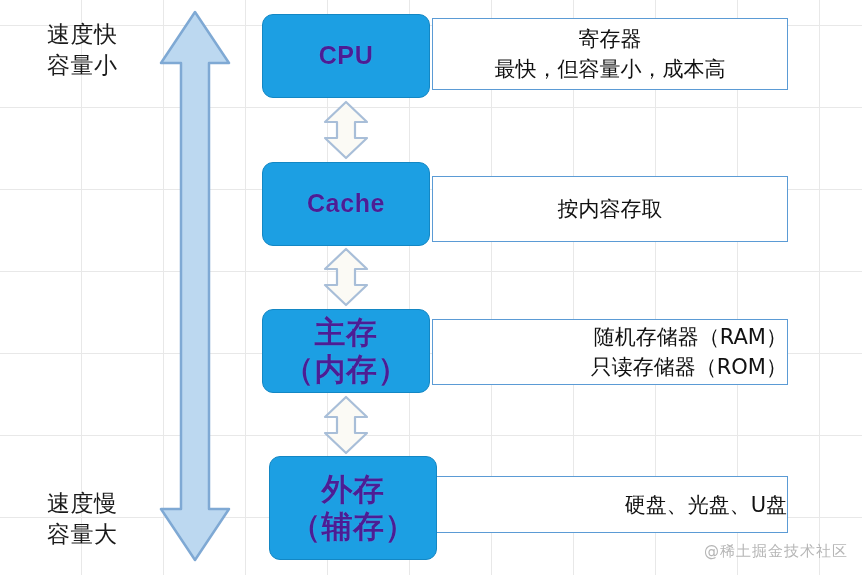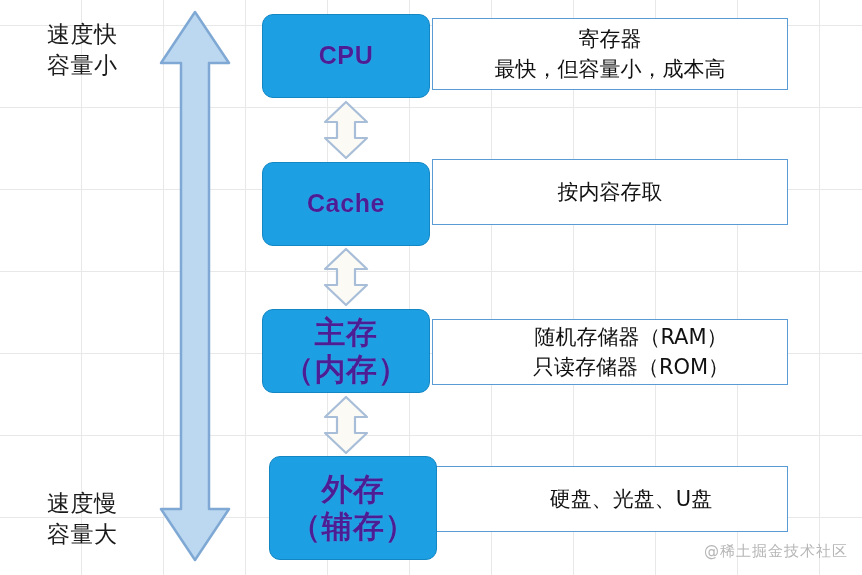--- a/index.html
+++ b/index.html
@@ -100,21 +100,21 @@
     font-family: "DejaVu Sans", "Liberation Sans", sans-serif;
     font-size: 21px;
     line-height: 30px;
   }
   .white-box .white-text {
     display: block;
     white-space: pre-line;
     width: 100%;
   }
   .white-box.center .white-text { text-align: center; }
-  .white-box.left .white-text { text-align: center; padding-left: 42px; }
+  .white-box.left .white-text { text-align: right; padding-left: 42px; }
 
   
   .connector {
     position: absolute;
     left: 322px;
     width: 48px;
     z-index: 1;
   }
 
   
@@ -155,21 +155,21 @@
   </div>
 
   <svg class="connector" style="top:100px; height:60px;" viewBox="0 0 48 60">
     <polygon points="24,2 45,22 33,22 33,38 45,38 24,58 3,38 15,38 15,22 3,22" fill="#fbfaf5" stroke="#a8bed8" stroke-width="2.2" stroke-linejoin="round"></polygon>
   </svg>
 
   <div class="row">
     <div class="blue-box latin" style="top:162px; height:84px;">
       <span class="blue-text">Cache</span>
     </div>
-    <div class="white-box center" style="top:159px; height:66px;">
+    <div class="white-box center" style="top:176px; height:66px;">
       <span class="white-text">按内容存取</span>
     </div>
   </div>
 
   <svg class="connector" style="top:247px; height:60px;" viewBox="0 0 48 60">
     <polygon points="24,2 45,22 33,22 33,38 45,38 24,58 3,38 15,38 15,22 3,22" fill="#fbfaf5" stroke="#a8bed8" stroke-width="2.2" stroke-linejoin="round"></polygon>
   </svg>
 
   <div class="row">
     <div class="blue-box cjk" style="top:309px; height:84px;">
@@ -184,20 +184,20 @@
 
   <svg class="connector" style="top:395px; height:60px;" viewBox="0 0 48 60">
     <polygon points="24,2 45,22 33,22 33,38 45,38 24,58 3,38 15,38 15,22 3,22" fill="#fbfaf5" stroke="#a8bed8" stroke-width="2.2" stroke-linejoin="round"></polygon>
   </svg>
 
   <div class="row">
     <div class="blue-box cjk" style="top:456px; height:104px;margin-left:7px;">
       <span class="blue-text">外存
 （辅存）</span>
     </div>
-    <div class="white-box left" style="top:466px; height:66px;">
+    <div class="white-box left" style="top:476px; height:57px;">
       <span class="white-text">硬盘、光盘、U盘</span>
     </div>
   </div>
 
   <div id="watermark">@稀土掘金技术社区</div>
 
 </div>
 
 </body></html>

